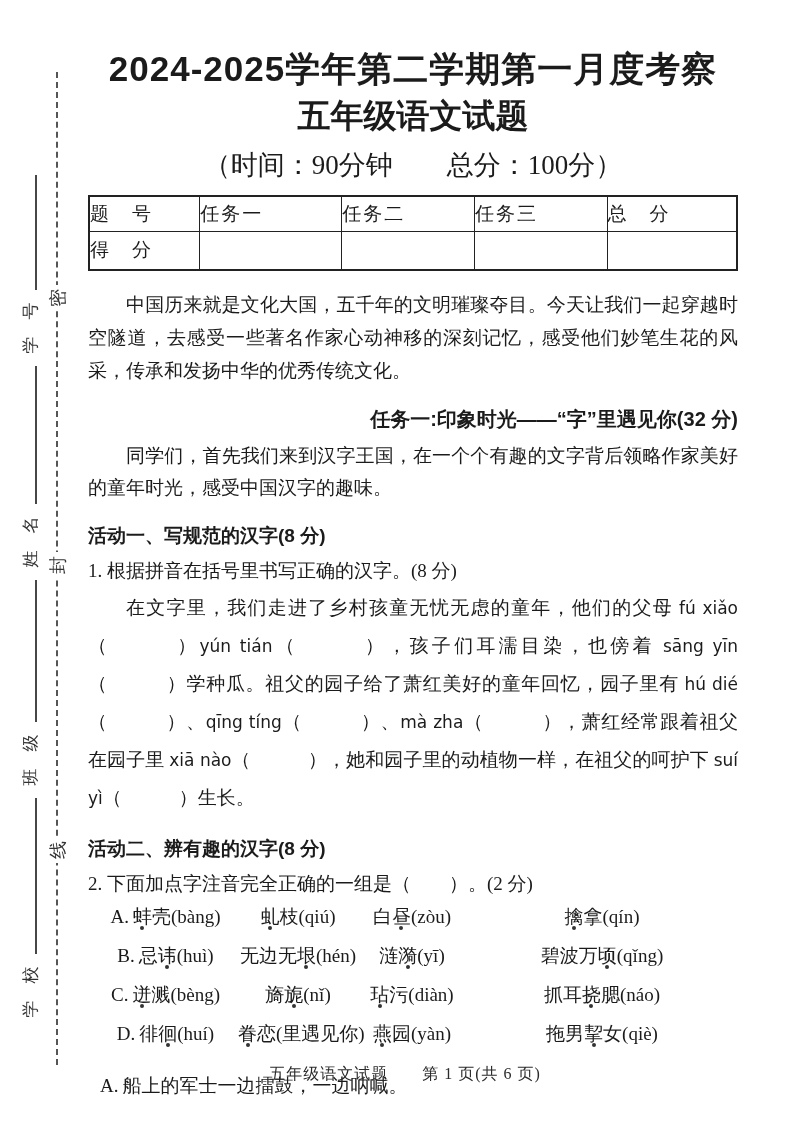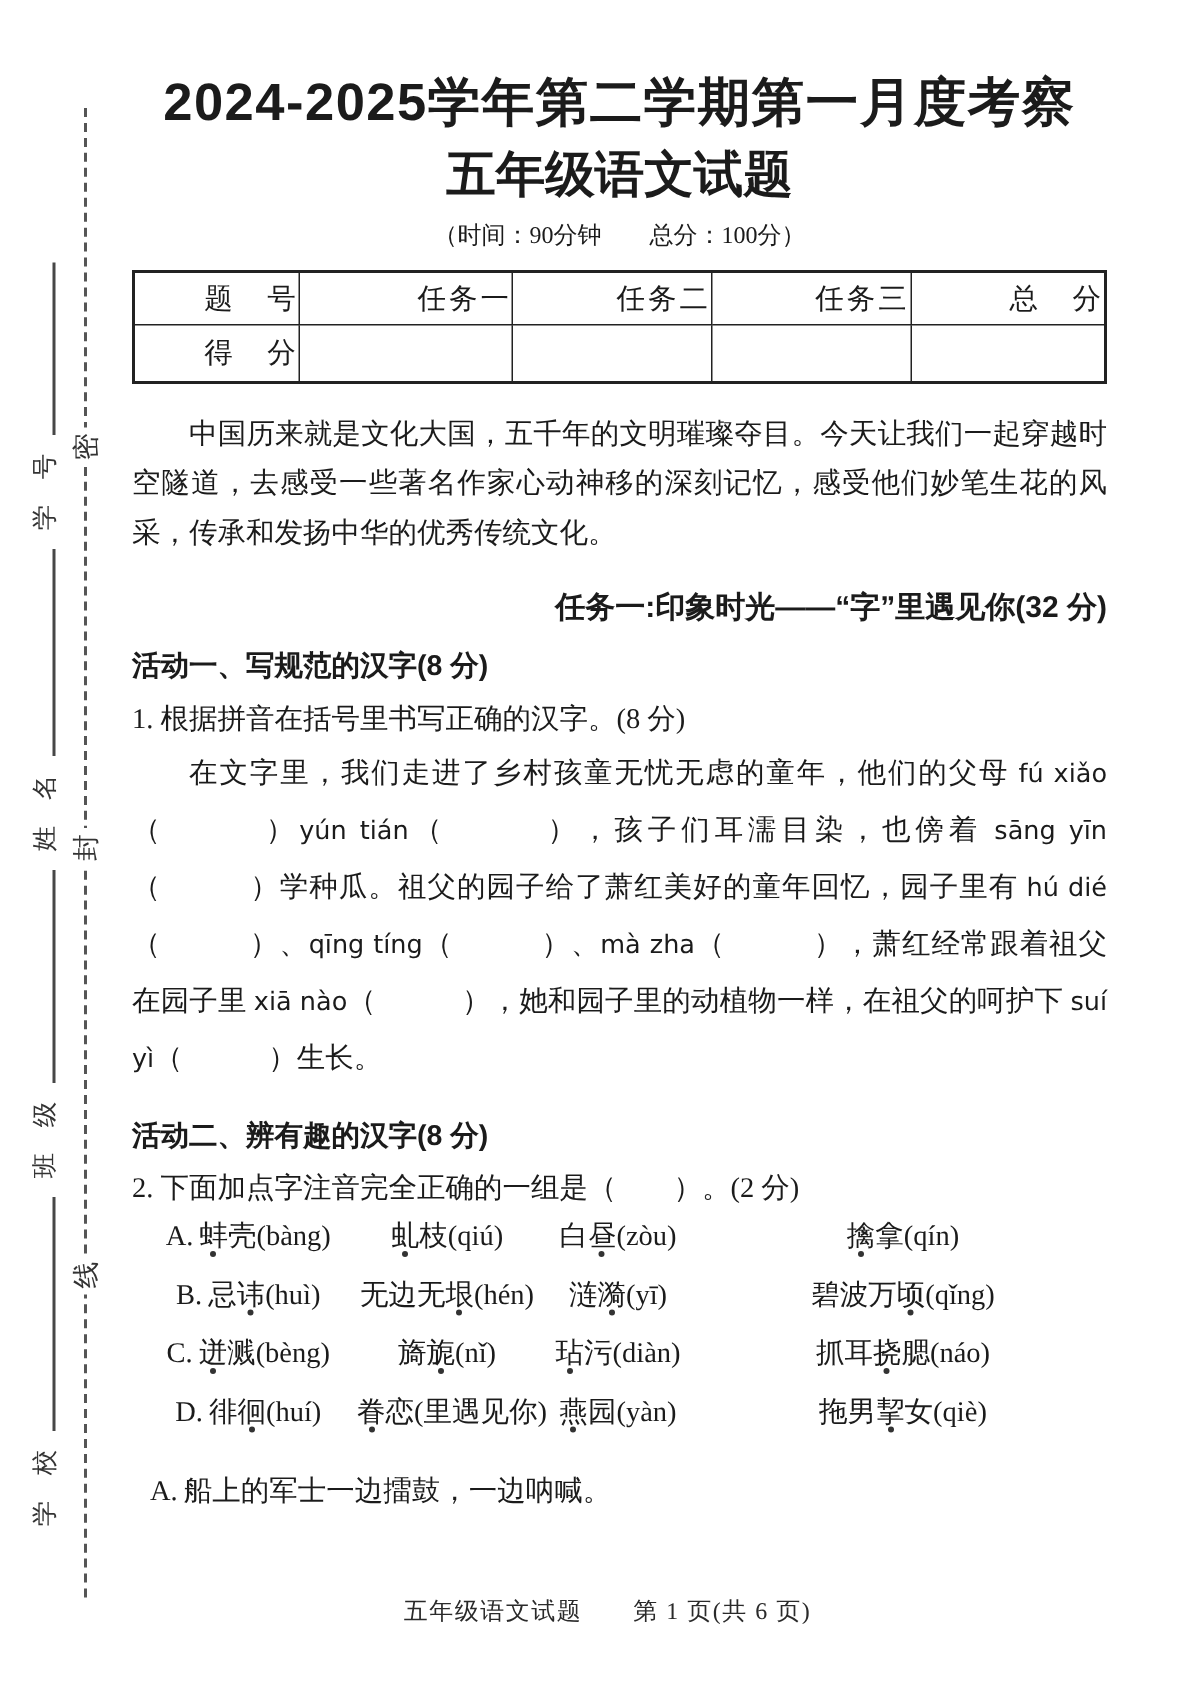--- a/index.html
+++ b/index.html
@@ -16,25 +16,25 @@
   .seal-char { position:absolute; left:45px; width:26px; height:26px; line-height:26px;
                text-align:center; background:#fff; transform:rotate(-90deg); font-size:18px; color:#333;
                font-family:"DejaVu Serif", serif; }
 
   
   .content { position:absolute; left:88px; top:0; width:650px; }
   .t1 { margin-top:48px; text-align:center; font-family:"Liberation Sans", sans-serif;
         font-weight:700; font-size:35px; line-height:1.2; letter-spacing:1px; }
   .t2 { margin-top:6px; text-align:center; font-family:"Liberation Sans", sans-serif;
         font-weight:700; font-size:33px; line-height:1.2; }
-  .meta { margin-top:11px; text-align:center; font-size:16px; }
+  .meta { margin-top:11px; text-align:center; font-size:27px; }
 
   table.score { width:100%; border-collapse:collapse; margin-top:12px; table-layout:fixed;
                 border:2px solid #222; }
-  table.score td { border:1px solid #222; text-align:right; font-size:19px; padding:0; }
+  table.score td { border:1px solid #222; text-align:left; font-size:19px; padding:0; }
   table.score tr.hd td { height:34px; letter-spacing:2px; }
   table.score tr.bd td { height:37px; letter-spacing:2px; }
 
   .intro { margin-top:17px; font-size:19px; line-height:33px; text-align:justify; text-indent:2em; }
   .task-heading { margin-top:10px; text-align:right; font-family:"Liberation Sans", sans-serif;
                   font-weight:700; font-size:20px; }
   .task-intro { margin-top:7px; font-size:19px; line-height:32px; text-align:justify; text-indent:2em; }
   .act-heading { margin-top:13px; font-family:"Liberation Sans", sans-serif; font-weight:700; font-size:19px; }
   .stem { margin-top:9px; font-size:19px; }
   .stem-gap { margin-top:18px; }
@@ -88,20 +88,21 @@
         <td></td>
         <td></td>
         <td></td>
       </tr>
     </tbody>
       </table>
 
     <p class="intro">中国历来就是文化大国，五千年的文明璀璨夺目。今天让我们一起穿越时空隧道，去感受一些著名作家心动神移的深刻记忆，感受他们妙笔生花的风采，传承和发扬中华的优秀传统文化。</p>
 
     <div class="task-heading">任务一:印象时光——“字”里遇见你(32 分)</div>
+    <p class="task-intro">同学们，首先我们来到汉字王国，在一个个有趣的文字背后领略作家美好的童年时光，感受中国汉字的趣味。</p>
 
     <div class="act-heading">活动一、写规范的汉字(8 分)</div>
     <div class="stem">1. 根据拼音在括号里书写正确的汉字。(8 分)</div>
 
     <p class="passage"><span class="cn">在文字里，我们走进了乡村孩童无忧无虑的童年，他们的父母 </span><span class="py">fú xiǎo</span><span class="cn">（　　　）</span><span class="py">yún tián</span><span class="cn">（　　　），孩子们耳濡目染，也傍着 </span><span class="py">sāng yīn</span><span class="cn">（　　　）学种瓜。祖父的园子给了萧红美好的童年回忆，园子里有 </span><span class="py">hú dié</span><span class="cn">（　　　）、</span><span class="py">qīng tíng</span><span class="cn">（　　　）、</span><span class="py">mà zha</span><span class="cn">（　　　），萧红经常跟着祖父在园子里 </span><span class="py">xiā nào</span><span class="cn">（　　　），她和园子里的动植物一样，在祖父的呵护下 </span><span class="py">suí yì</span><span class="cn">（　　　）生长。</span></p>
 
     <div class="act-heading">活动二、辨有趣的汉字(8 分)</div>
     <div class="stem">2. 下面加点字注音完全正确的一组是（　　）。(2 分)</div>
 
     <div class="q2-row">

